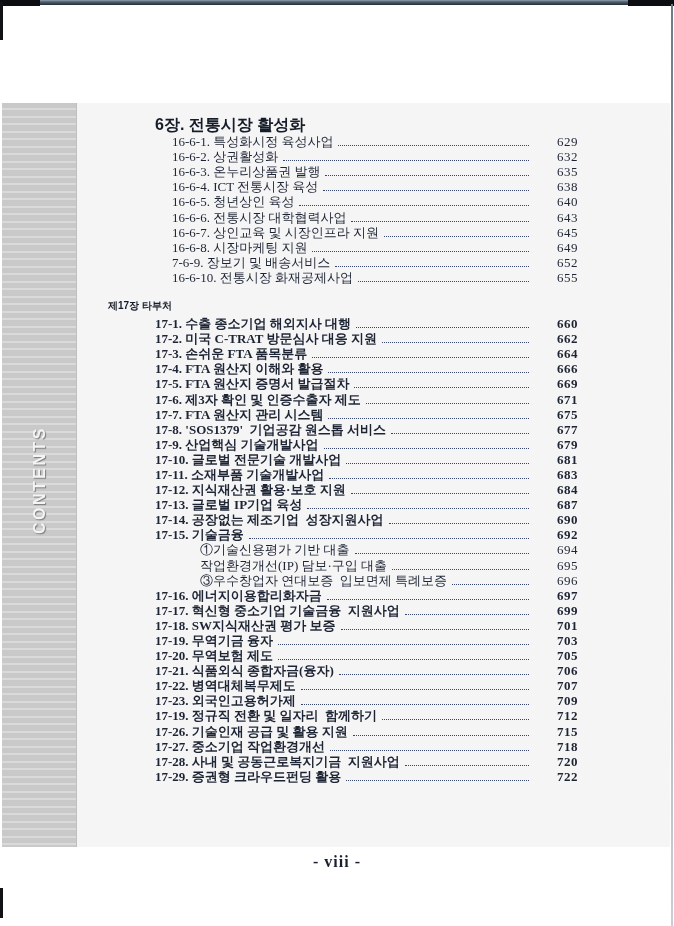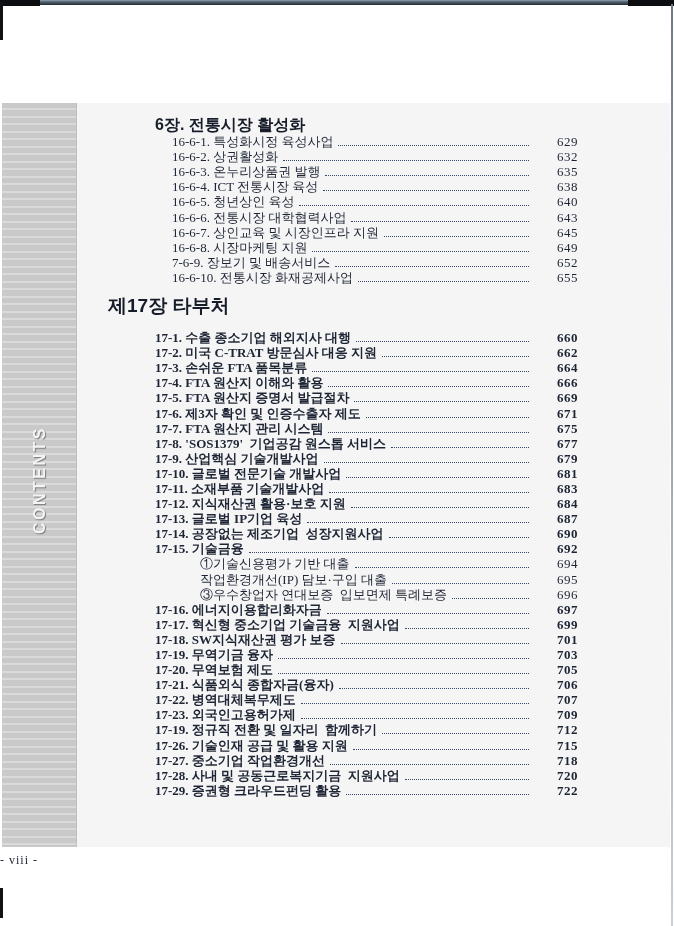--- a/index.html
+++ b/index.html
@@ -31,32 +31,32 @@
   .sidebar-label{position:absolute;left:40px;top:480px;
                  transform:translate(-50%,-50%) rotate(-90deg);white-space:nowrap;
                  font-family:"Liberation Sans","DejaVu Sans",sans-serif;
                  font-size:16px;font-weight:bold;letter-spacing:2.5px;color:#f4f4f4;
                  text-shadow:-1px 1px 1px rgba(110,110,110,.85);}
 
   
   .toc{position:absolute;top:117px;left:108px;width:470px;}
   .section-title{font-family:"Liberation Sans","DejaVu Sans",sans-serif;font-weight:bold;color:#161c28;}
   .section-title.sub{font-size:16px;line-height:15px;margin-left:47px;margin-bottom:2px;}
-  .section-title.chapter{font-size:19px;line-height:17px;margin-top:12px;margin-bottom:16px;}
+  .section-title.chapter{font-size:10px;line-height:17px;margin-top:12px;margin-bottom:2px;}
   .toc-row{display:flex;align-items:flex-end;height:15.1px;font-size:13px;line-height:14px;}
   .toc-row.i0{padding-left:47px;font-weight:bold;}
   .toc-row.i1{padding-left:64px;}
   .toc-row.i2{padding-left:92px;}
   .toc-label{white-space:pre;flex:0 0 auto;}
   .leader{flex:1 1 auto;min-width:10px;border-bottom:1.6px dotted var(--leader);
           margin:0 3px 3px 5px;}
   .page-num{flex:0 0 26px;text-align:right;letter-spacing:.5px;margin-left:20px;}
 
-  .footer{position:absolute;top:853px;left:0;width:674px;text-align:left;
-          font-size:12px;letter-spacing:1px;color:#1a2030;}
+  .footer{position:absolute;top:853px;left:0;width:674px;text-align:center;
+          font-size:16px;letter-spacing:1px;color:#1a2030;font-weight:bold;}
 </style>
 </head>
 <body>
 
 <div class="top-bar"></div>
 <div class="corner-left"></div>
 <div class="corner-right"></div>
 <div class="edge-tick-tl"></div>
 <div class="edge-tick-bl"></div>
 <div class="right-edge"></div>

